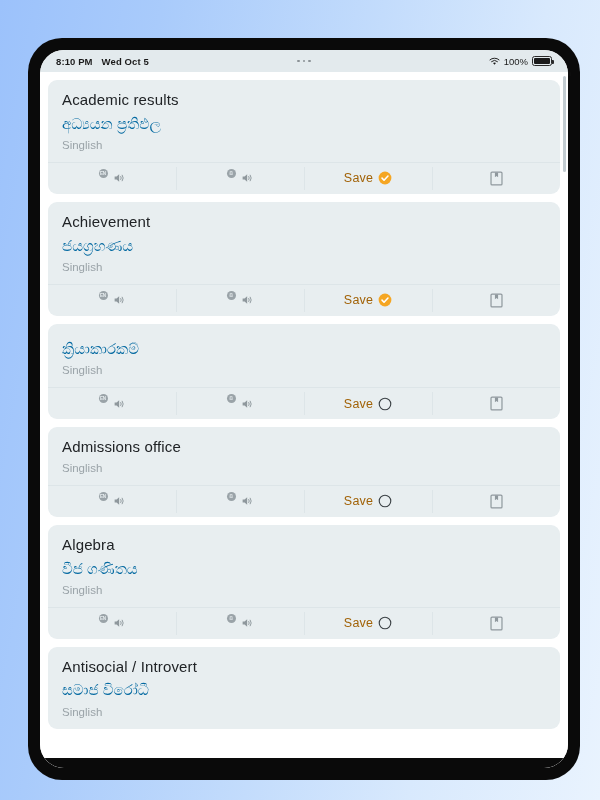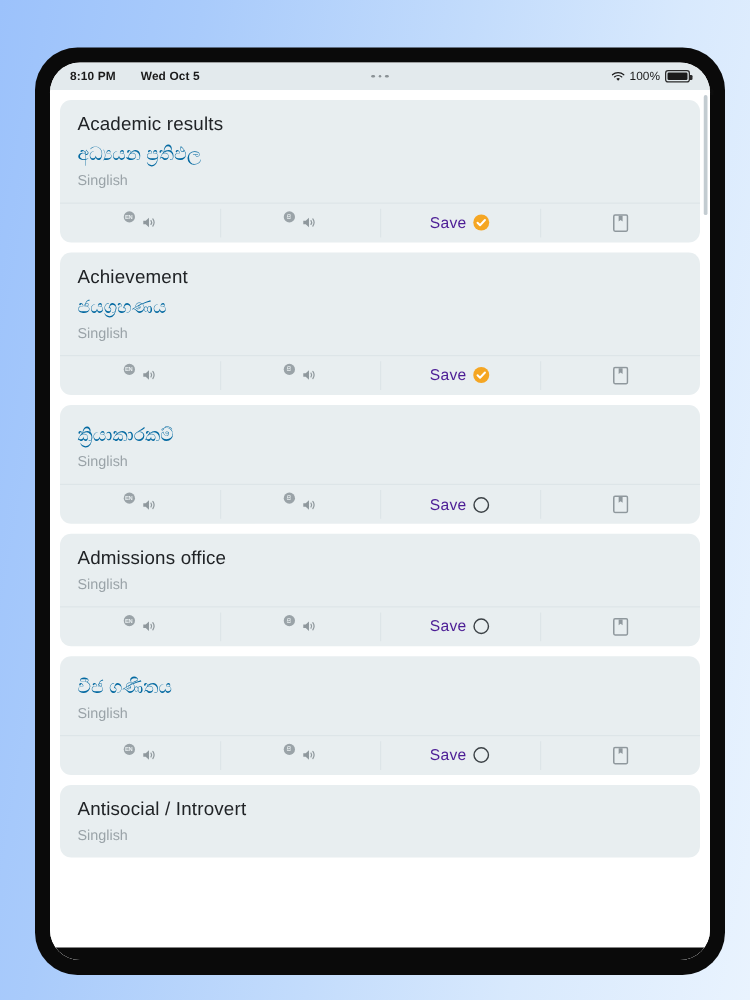--- a/index.html
+++ b/index.html
@@ -45,21 +45,21 @@
 
   
   #status-bar {
     height:22px;
     background:#e3eaed;
     display:flex; align-items:center;
     padding:0 16px;
     flex:0 0 auto;
     position:relative;
   }
-  .sb-left { display:flex; align-items:center; gap:20px; }
+  .sb-left { display:flex; align-items:center; gap:9px; }
   .sb-time, .sb-date {
     font-size:9.5px; color:#1b1b1b; font-weight:600;
     letter-spacing:.1px;
   }
   .sb-center {
     position:absolute; left:0; right:0;
     display:flex; justify-content:center; align-items:center;
     gap:3px; pointer-events:none;
   }
   .sb-dot { width:2.5px; height:2.5px; border-radius:50%; background:#8b9296; }
@@ -161,21 +161,21 @@
   .lang-badge {
     width:9px; height:9px; border-radius:50%;
     background:#9aa3a8; color:#e8eef0;
     font-size:4.6px; font-weight:bold;
     display:flex; align-items:center; justify-content:center;
     align-self:flex-start; margin-top:6px;
     letter-spacing:-.2px;
   }
   .spk { width:13px; height:12px; display:block; }
 
-  .save-label { font-size:12.5px; color:#4c1d95; letter-spacing:.2px; }
+  .save-label { font-size:12.5px; color:#a16207; letter-spacing:.2px; }
   .save-mark { width:14px; height:14px; display:block; }
 
   .bookmark-ico { width:13px; height:15px; display:block; }
 
   
   #scrollbar-track {
     position:absolute; right:2px; top:4px;
     width:3px; bottom:4px;
   }
   #scrollbar-thumb {
@@ -402,20 +402,21 @@
                   <svg class="bookmark-ico" viewBox="0 0 14 16">
                     <rect x="1.1" y="1.1" width="11.8" height="13.8" rx="1.1" fill="none" stroke="#8f989d" stroke-width="1.3"></rect>
                     <path d="M5.3 1.6h3.4v5.1L7 5.4 5.3 6.7z" fill="#8f989d"></path>
                   </svg>
                 </span>
               </div>
             </div>
           </div>
           <div class="card">
             <div class="card-body">
+              <div class="w-en">Algebra</div>
               <div class="w-si">වීජ ගණිතය</div>
               <div class="w-tr">Singlish</div>
             </div>
             <div class="card-actions">
               <div class="act">
                 <span class="lang-badge">EN</span>
                 <span>
                   <svg class="spk" viewBox="0 0 16 14">
                     <path d="M2 5.2h2.4L7.6 2.3v9.4L4.4 8.8H2z" fill="#8f989d"></path>
                     <path d="M9.6 5.1a3.4 3.4 0 0 1 0 3.8" stroke="#8f989d" stroke-width="1.2" fill="none" stroke-linecap="round"></path>
@@ -447,20 +448,21 @@
                     <rect x="1.1" y="1.1" width="11.8" height="13.8" rx="1.1" fill="none" stroke="#8f989d" stroke-width="1.3"></rect>
                     <path d="M5.3 1.6h3.4v5.1L7 5.4 5.3 6.7z" fill="#8f989d"></path>
                   </svg>
                 </span>
               </div>
             </div>
           </div>
           <div class="card">
             <div class="card-body">
               <div class="w-en">Antisocial / Introvert</div>
+              <div class="w-si">සමාජ විරෝධී</div>
               <div class="w-tr">Singlish</div>
             </div>
           </div>
         </div>
       <div id="scrollbar-track">
         <div id="scrollbar-thumb"></div>
       </div>
     </div>
 
     <div id="bottom-cut"></div>

